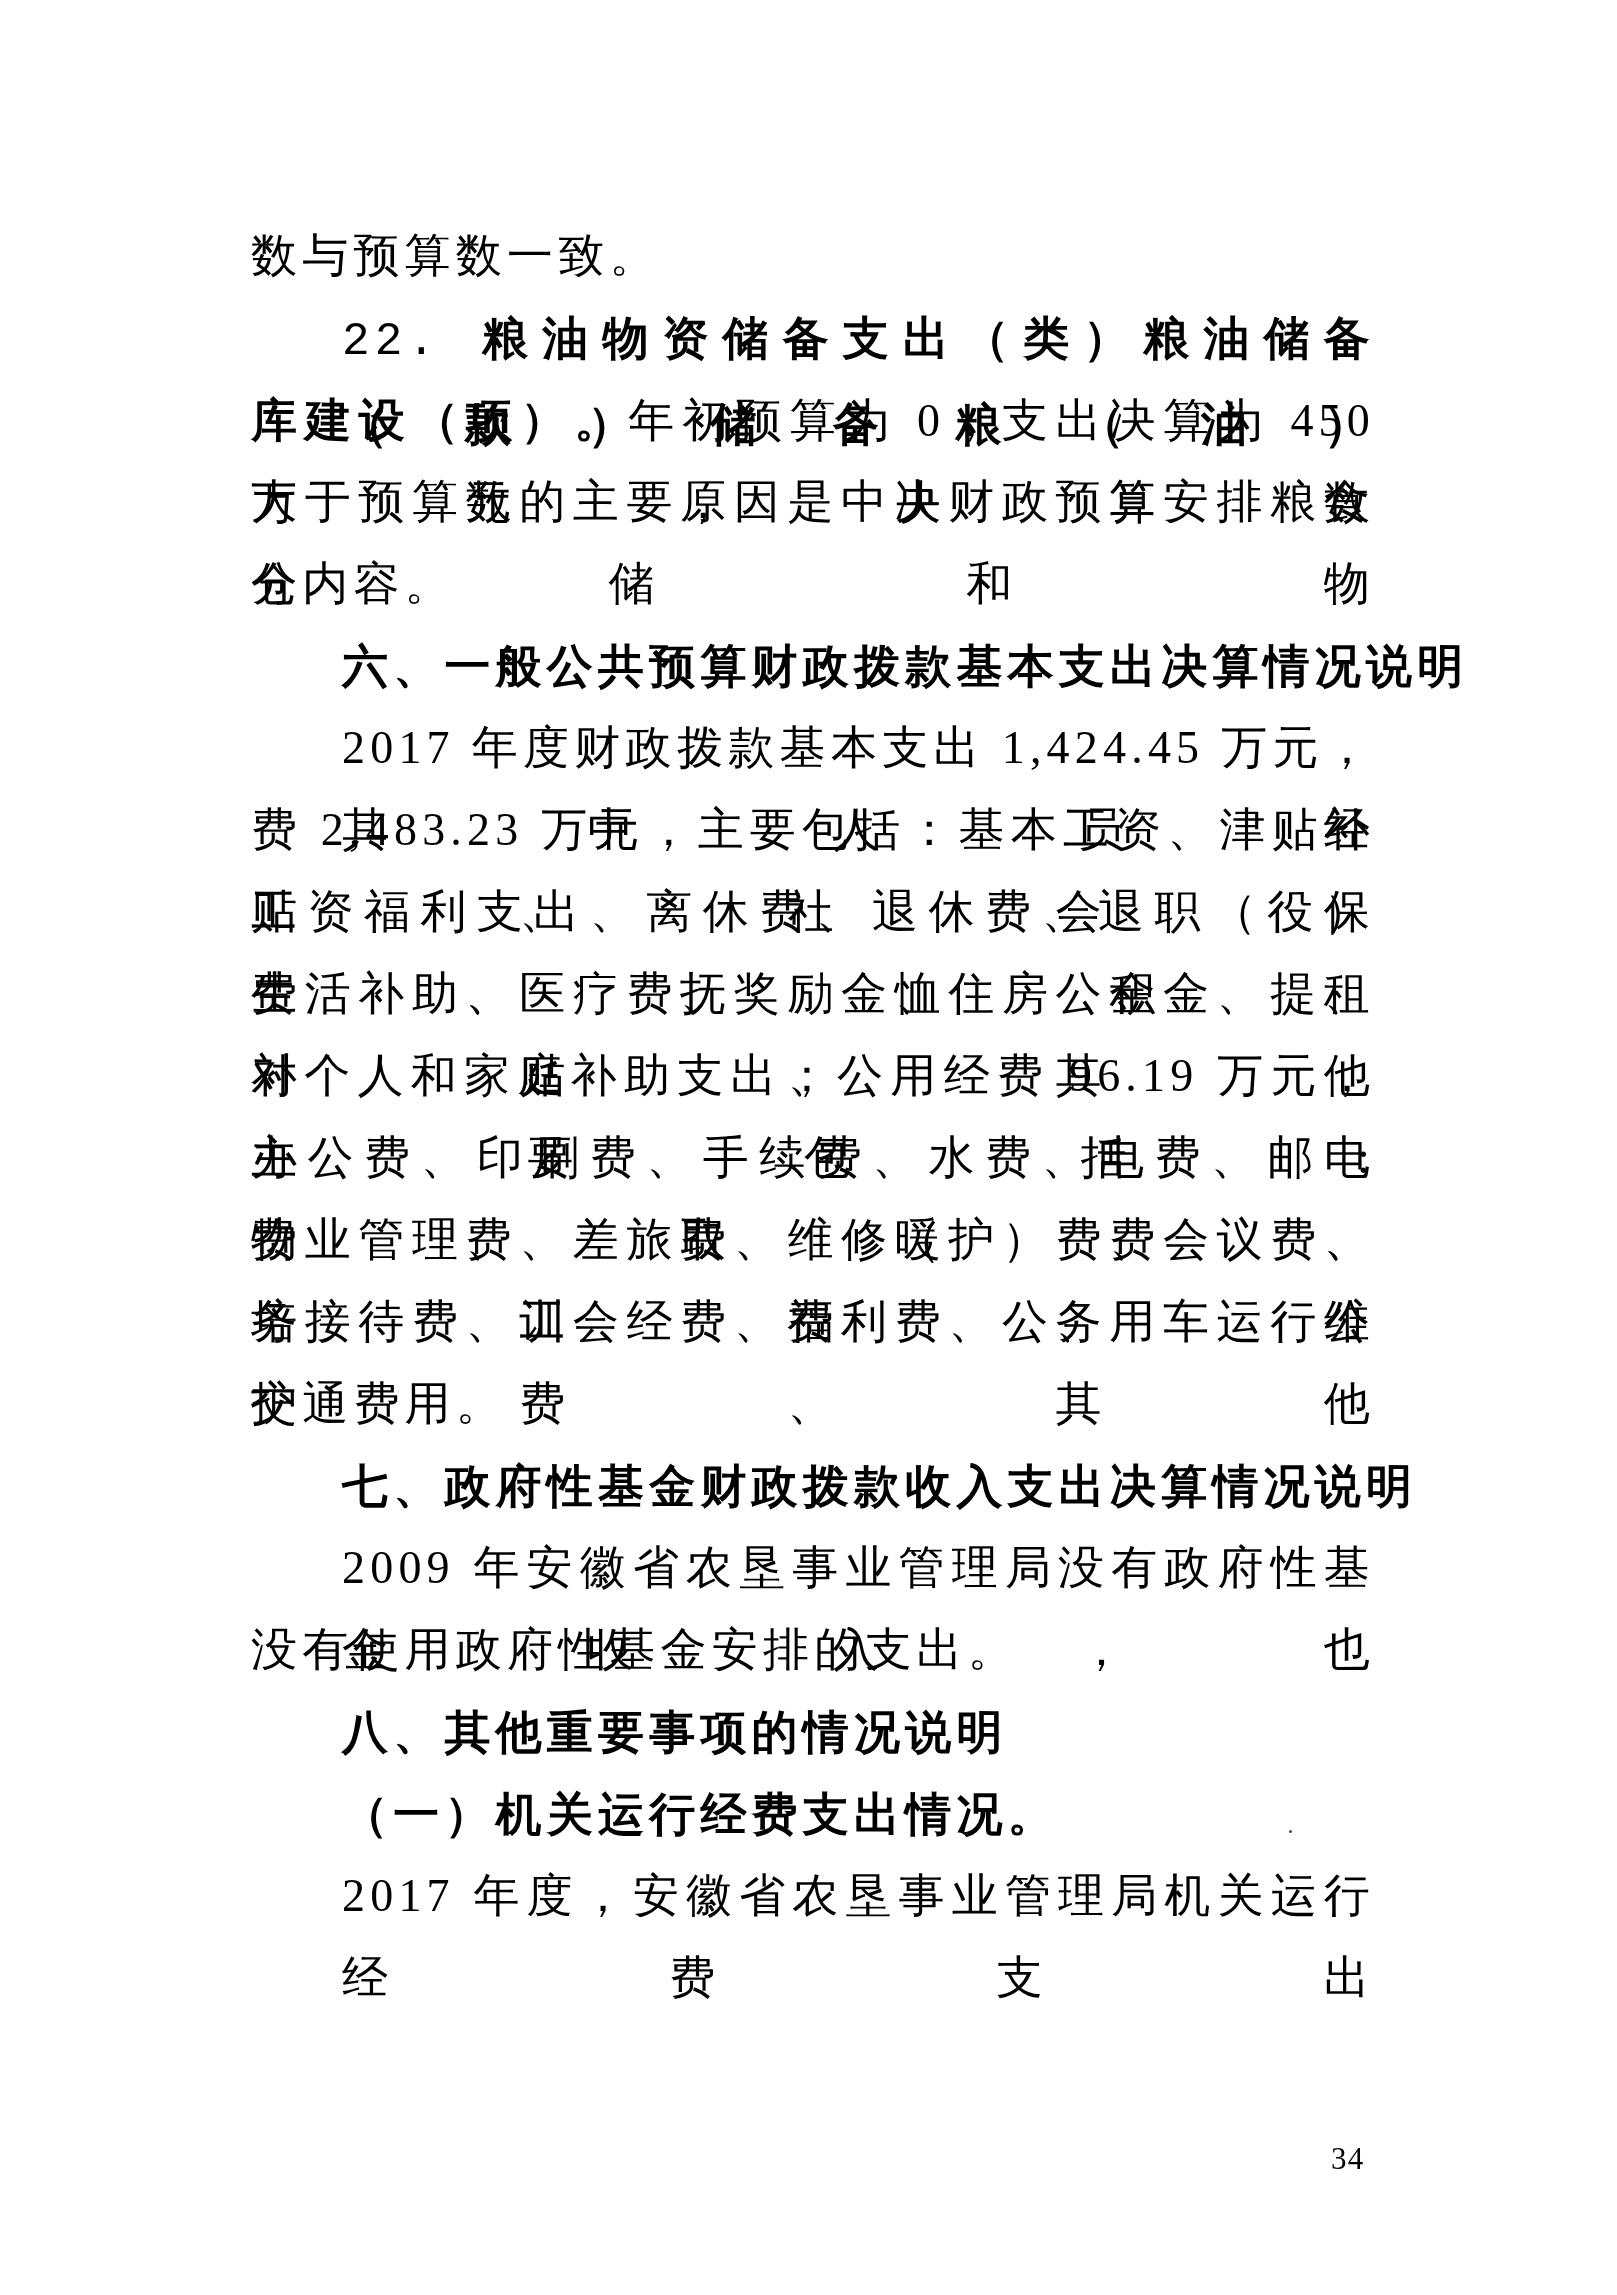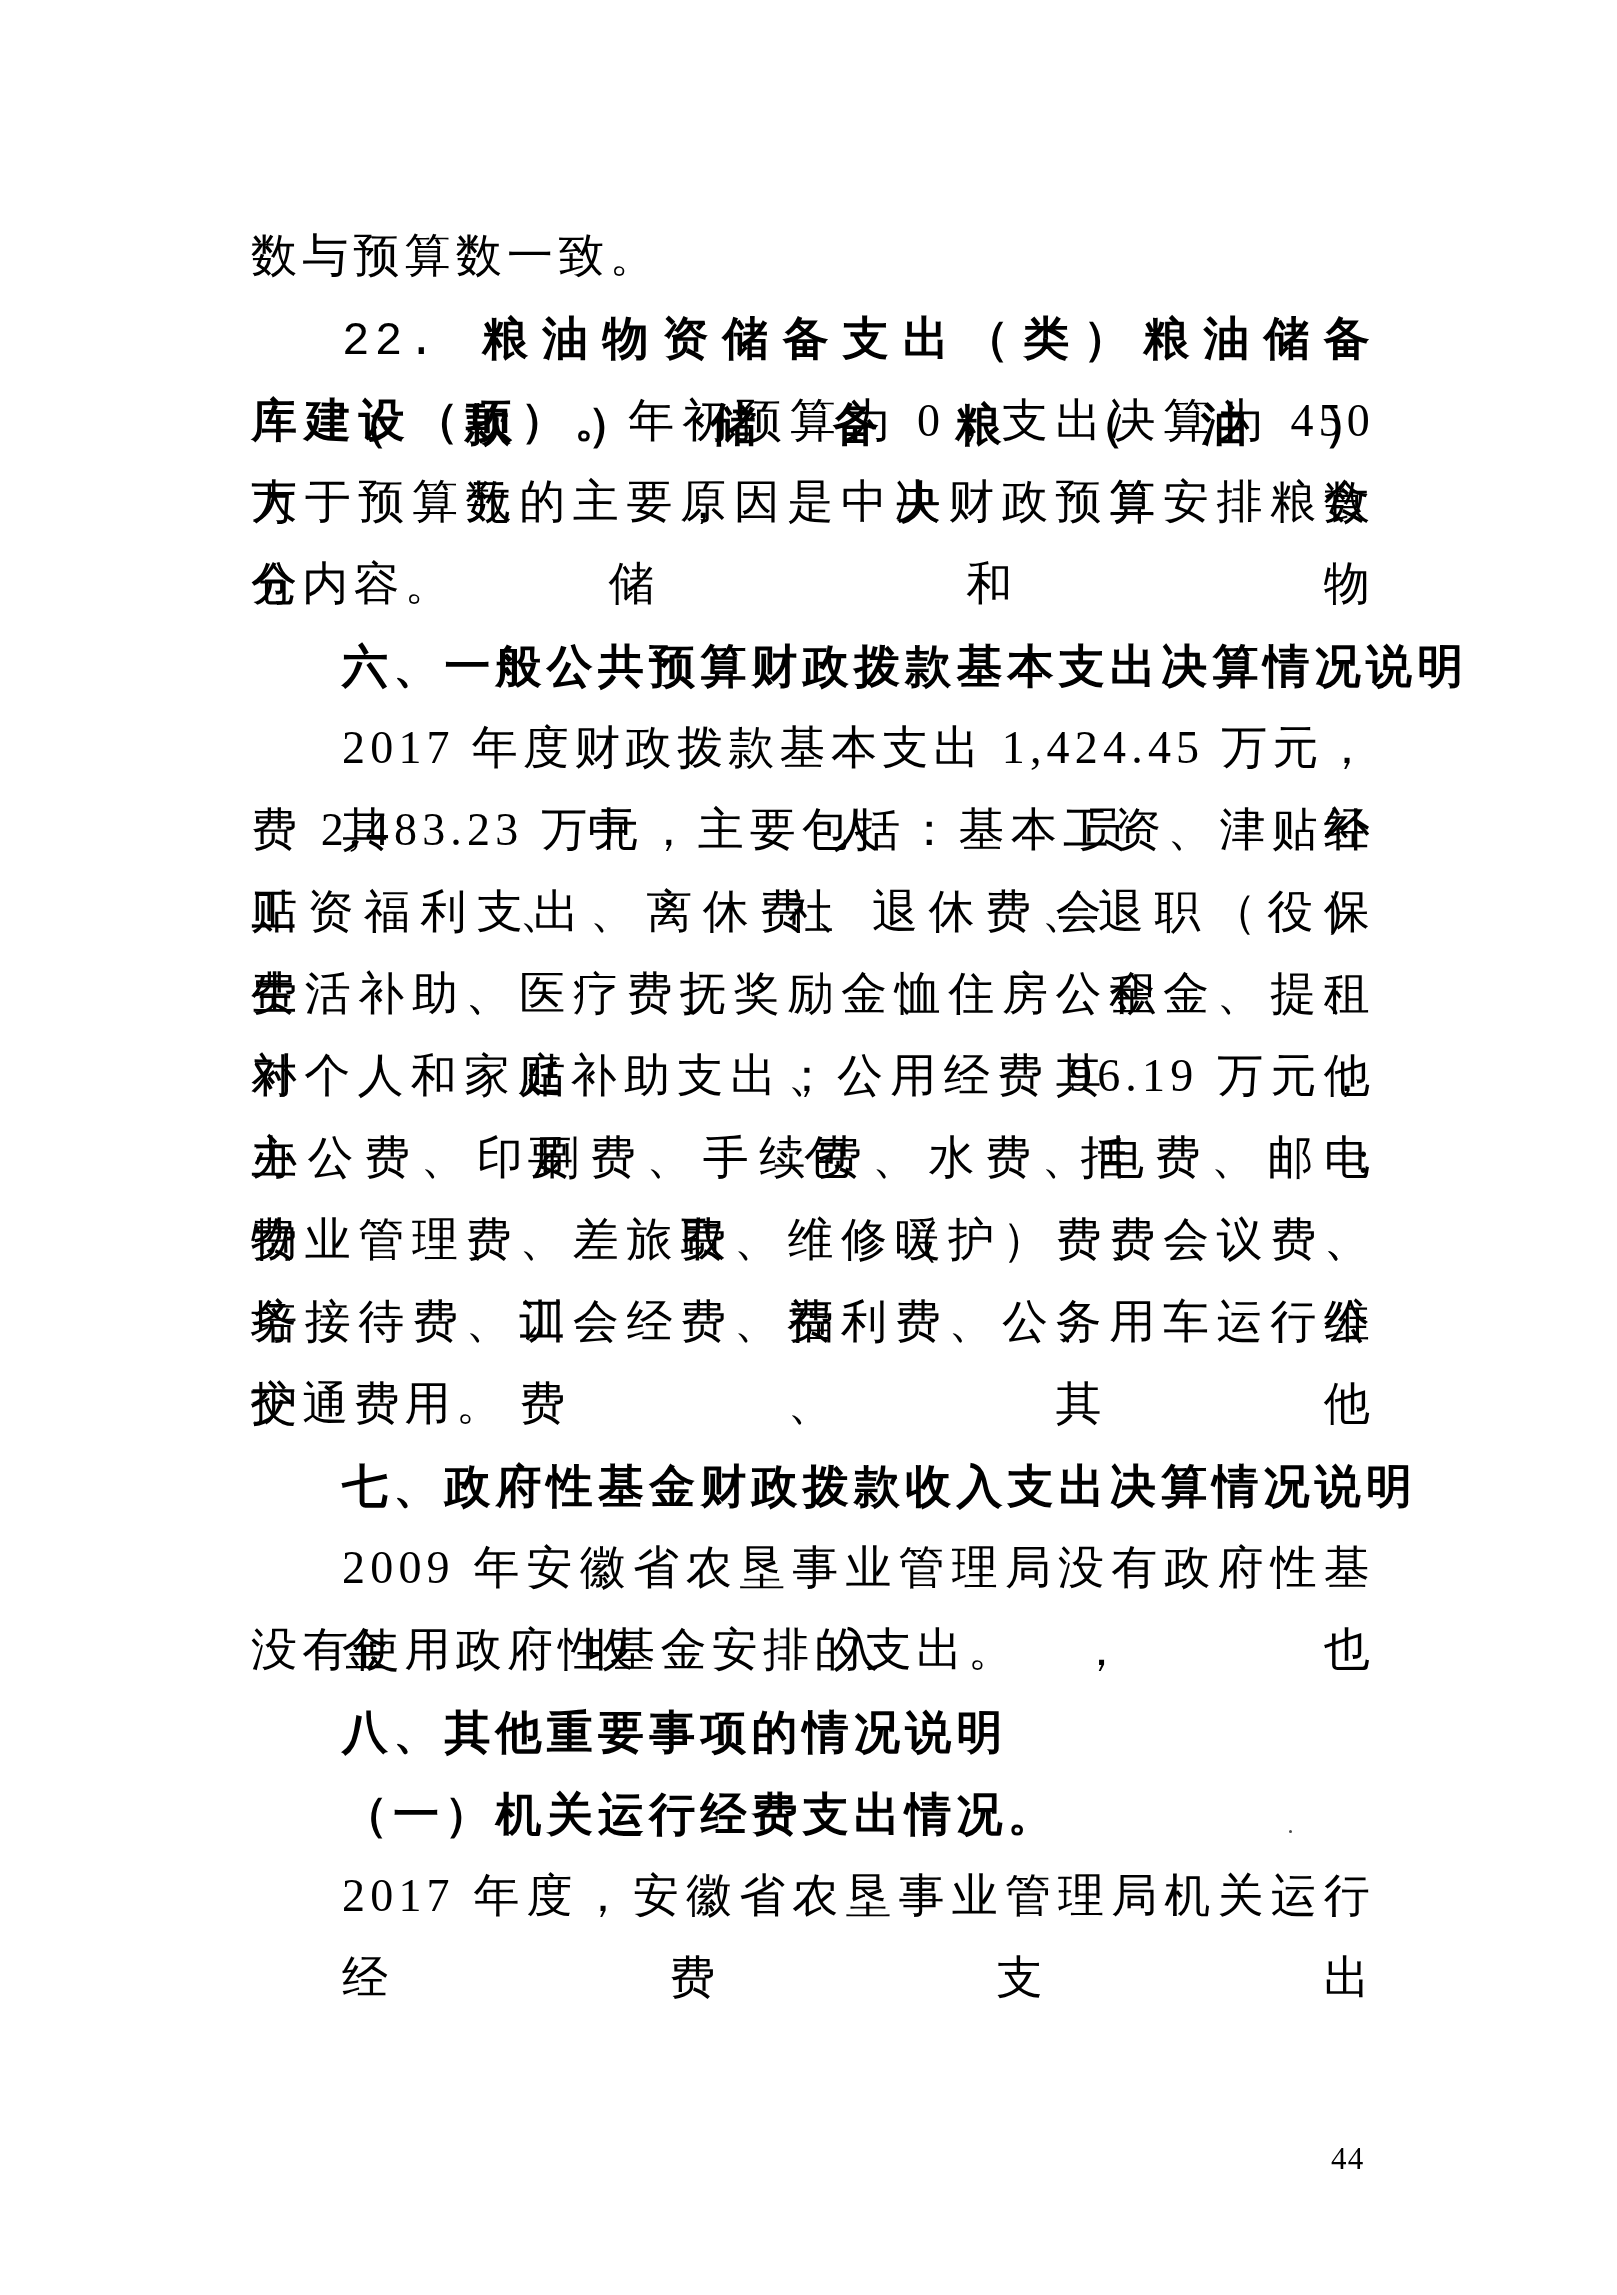--- a/index.html
+++ b/index.html
@@ -97,15 +97,15 @@
       <div class="line justify"><span class="s-kai">务接待费、工会经费、福利费、公务用车运行维护费、其他</span></div>
       <div class="line"><span class="s-kai">交通费用。</span></div>
       <div class="line indent"><span class="s-hei">七、政府性基金财政拨款收入支出决算情况说明</span></div>
       <div class="line indent justify"><span class="s-kai">2009 年安徽省农垦事业管理局没有政府性基金收入，也</span></div>
       <div class="line"><span class="s-kai">没有使用政府性基金安排的支出。</span></div>
       <div class="line indent"><span class="s-hei">八、其他重要事项的情况说明</span></div>
       <div class="line indent"><span class="s-kaib">（一）机关运行经费支出情况。</span></div>
       <div class="line indent justify"><span class="s-kai">2017 年度，安徽省农垦事业管理局机关运行经费支出</span></div>
     </div>
   <div class="speck"></div>
-  <div class="page-number">44</div>
+  <div class="page-number">34</div>
 </div>
 
 
 </body></html>

